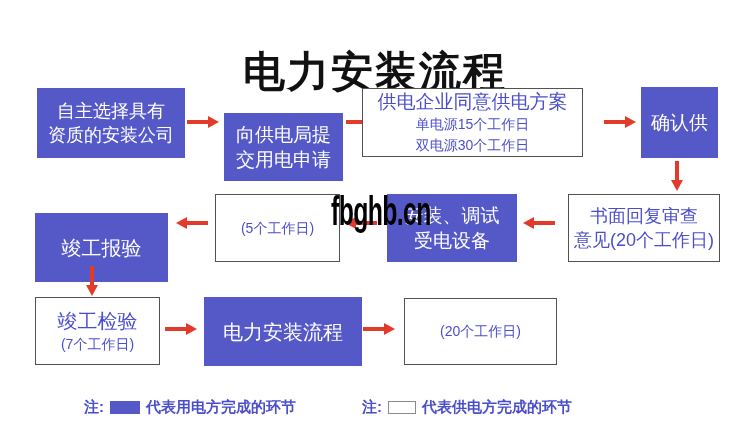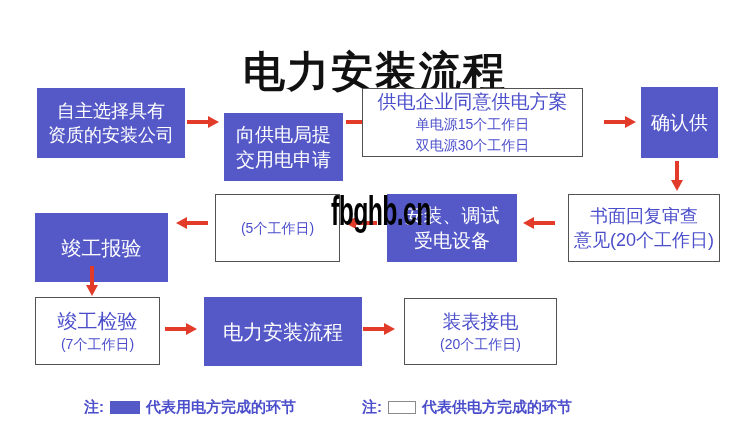--- a/index.html
+++ b/index.html
@@ -138,21 +138,20 @@
   <div class="node filled" style="left:204px;top:297px;width:158px;height:69px;">
     <span class="t20">电力安装流程</span>
   </div>
 
   <div class="arrow" style="left:363px;top:323px;">
     <div class="shaft-h"></div>
       <div class="head-r"></div>
   </div>
 
   <div class="node outlined" style="left:404px;top:298px;width:153px;height:67px;">
-    <span class="t19">装表接电</span>
     <span class="t15">(20个工作日)</span>
   </div>
 
   <div class="legend" style="left:84px;">
     <span>注:</span>
     <span class="swatch-filled"></span>
     <span>代表用电方完成的环节</span>
   </div>
 
   <div class="legend" style="left:362px;">

